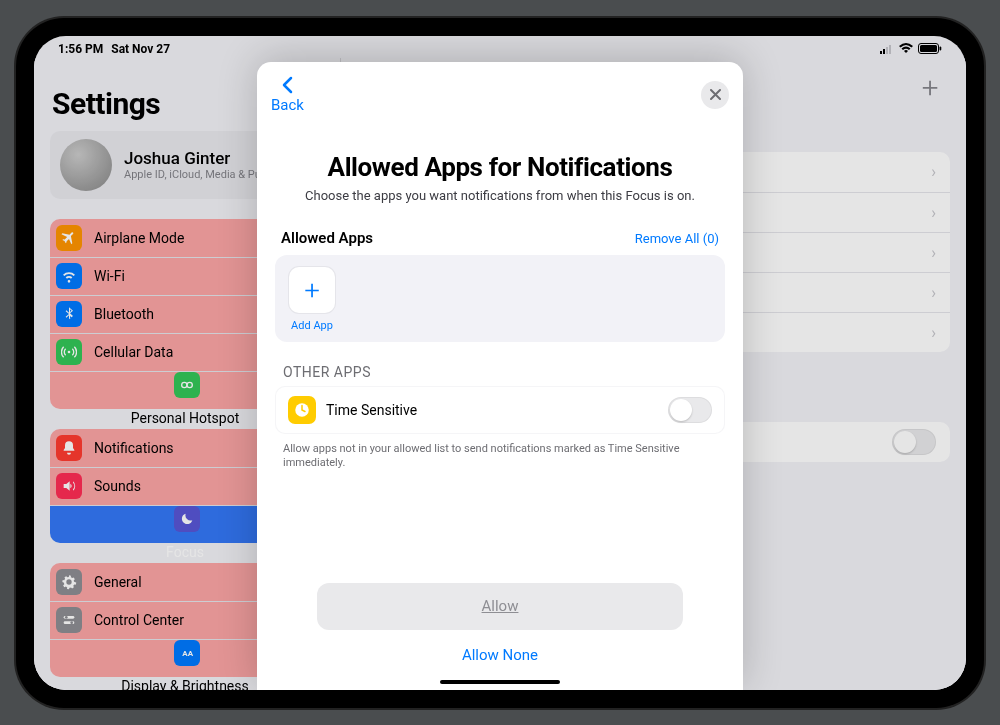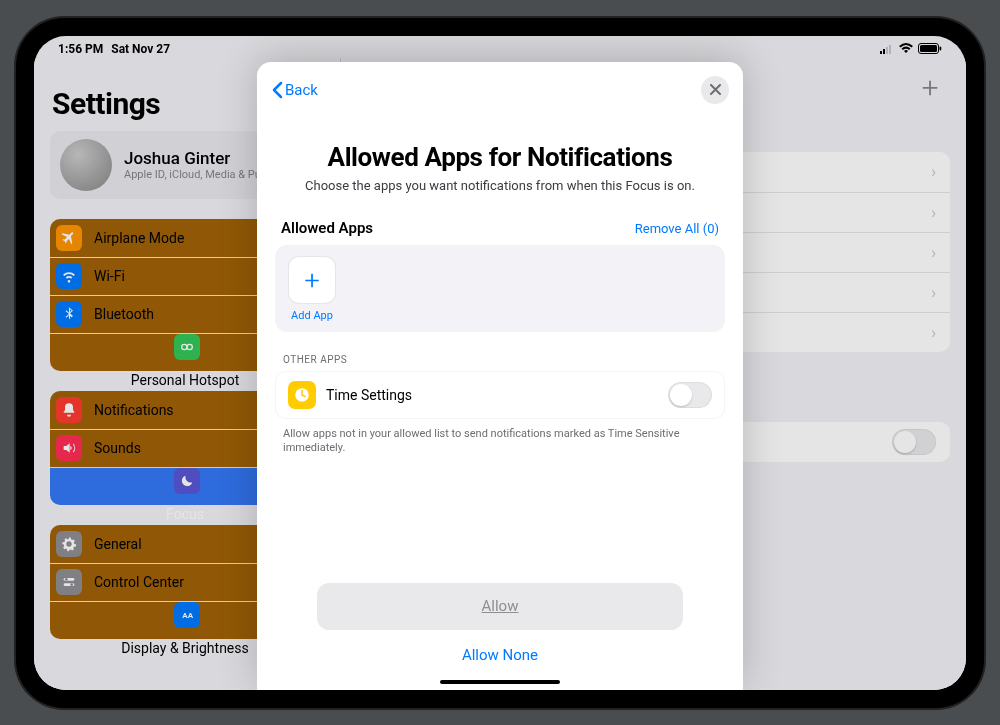--- a/index.html
+++ b/index.html
@@ -19,21 +19,21 @@
   .sidebar { width: 306px; background: #f2f2f7; padding: 0 16px; overflow: hidden; }
   .sidebar h1 { font-size: 30px; font-weight: 700; margin: 28px 0 10px 2px; letter-spacing: -0.5px; }
   .detail { flex: 1; background: #f2f2f7; border-left: 1px solid #d6d6db; position: relative; }
 
   .profile-row { display:flex; align-items:center; gap: 12px; background:#e9e9ee; border-radius: 10px; padding: 8px 10px; margin-bottom: 20px; }
   .avatar { width: 52px; height: 52px; border-radius: 50%; background: radial-gradient(circle at 35% 30%, #ccc, #888); flex:none; }
   .profile-text .name { font-size: 17px; font-weight: 500; }
   .profile-text .sub { font-size: 11px; color: #3c3c4399; }
 
   .group { background: #fff0; margin-bottom: 20px; }
-  .row { display: flex; align-items: center; gap: 12px; height: 38px; padding: 0 6px 0 2px; border-radius: 0; background: #a16207; }
+  .row { display: flex; align-items: center; gap: 12px; height: 38px; padding: 0 6px 0 2px; border-radius: 0; background: #fca5a5; }
   .group .row:first-child { border-top-left-radius:10px; border-top-right-radius:10px; }
   .group .row:last-child { border-bottom-left-radius:10px; border-bottom-right-radius:10px;flex-direction:column; }
   .group .row + .row { border-top: 1px solid #e5e5ea; }
   .row.selected { background: #3478f6; color: #fff; }
   .row .label { font-size: 14px; flex: 1; }
   .icon-box { width: 26px; height: 26px; border-radius: 6px; display: flex; align-items: center; justify-content: center; flex: none; margin-left: 4px; }
   .icon-box svg { width: 16px; height: 16px; }
 
   
   .detail-header { display:flex; justify-content:flex-end; padding: 10px 22px 0 0; }
@@ -42,33 +42,33 @@
   .drow { height: 40px; display:flex; align-items:center; justify-content:flex-end; padding: 0 14px; }
   .drow + .drow { border-top:1px solid #e5e5ea; }
   .chev { color:#c7c7cc; }
   .toggle-bg { width: 44px; height: 26px; border-radius: 13px; background: #e9e9eb; position: relative; box-shadow: inset 0 0 0 1px rgba(0,0,0,0.05); }
   .toggle-bg::after { content:""; position:absolute; left:2px; top:2px; width:22px; height:22px; background:#fff; border-radius:50%; box-shadow:0 1px 2px rgba(0,0,0,0.2); }
   .detail-caption { font-size: 11px; color:#6d6d72; padding: 6px 28px; }
 
   
   .sheet { position:absolute; left: 50%; transform: translateX(-50%); top: 26px; width: 486px; bottom: 0; background:#fff; border-top-left-radius: 14px; border-top-right-radius: 14px; box-shadow: 0 -4px 40px rgba(0,0,0,0.2); display:flex; flex-direction:column; z-index: 20; }
   .sheet-header { display:flex; align-items:center; justify-content:space-between; padding: 14px 14px 0 14px; }
-  .back { color:#007aff; font-size:15px; display:flex; align-items:center; gap:2px; }
+  .back { color:#007aff; font-size:15px; display:flex; align-items:center; gap:2px;flex-direction:column; }
   .close { width:28px; height:28px; border-radius:50%; background:#e9e9eb; color:#6d6d72; display:flex; align-items:center; justify-content:center; }
   .sheet-title { text-align:center; padding: 38px 20px 6px 20px; }
   .sheet-title h2 { font-size: 26px; font-weight: 700; letter-spacing:-0.4px; }
   .sheet-title p { font-size: 13px; color:#3c3c43; margin-top:6px; padding: 0 10px; }
   .section-head { display:flex; justify-content:space-between; align-items:baseline; padding: 20px 24px 8px 24px; font-size:15px; }
   .section-head .left { font-weight:600; }
   .section-head .link { color:#007aff; font-size: 13px; }
   .allowed-box { margin: 0 18px; background:#f2f2f7; border-radius:12px; padding: 12px 14px 10px 14px; display:flex; }
   .add-app { display:flex; flex-direction:column; align-items:center; gap:6px; }
   .add-tile { width:46px; height:46px; border-radius:10px; background:#fff; box-shadow:0 0 0 1px #e5e5ea; display:flex; align-items:center; justify-content:center; color:#007aff; font-size:26px; font-weight:300; }
   .add-app .cap { font-size:11px; color:#007aff; }
-  .subheader { font-size:10px; color:#6d6d72; letter-spacing:0.5px; padding: 22px 26px 6px 26px; }
+  .subheader { font-size:14px; color:#6d6d72; letter-spacing:0.5px; padding: 22px 26px 6px 26px; }
   .cell { margin: 0 18px; background:#fff; border-radius:10px; display:flex; align-items:center; padding: 9px 12px; gap:10px; border:1px solid #e5e5ea66; }
   .cell-icon { width:28px; height:28px; border-radius:7px; background:#ffcc00; display:flex; align-items:center; justify-content:center; }
   .cell .label { font-size:14px; flex:1; }
   .cell-footer { font-size: 11px; color:#6d6d72; padding: 8px 26px 0 26px; line-height:1.35; }
   .sheet-spacer { flex:1; }
   .sheet-actions { padding: 0 60px 10px 60px; text-align:center; }
   .btn-primary { width:100%; height:47px; border-radius:12px; background:#e9e9eb; color:#8e8e93; font-size:15px; display:flex; align-items:center; justify-content:center; margin-bottom:6px;text-decoration:underline; }
   .btn-link { color:#007aff; font-size:15px; padding:10px 0 4px 0; display:block; }
   .home-indicator { width: 120px; height:4px; background:#000; border-radius:3px; margin: 2px auto 6px auto; }
 </style>
@@ -134,20 +134,29 @@
           <div class="row">
             <div class="icon-box" style="background:#007aff">
                 <svg viewBox="0 0 24 24" fill="#fff">
                   <path d="M12 2l6 5-4.5 4 4.5 4-6 5V14l-4 3.5L7 16l5-4-5-4 1-1.5L12 10V2zm1.5 3v4l2.3-2zm0 10v4l2.3-2z"></path>
                 </svg>
               </div>
             <span class="label">Bluetooth</span>
           </div>
           <div class="row">
             <div class="icon-box" style="background:#34c759">
+                <svg viewBox="0 0 24 24" fill="#fff">
+                  <circle cx="12" cy="12" r="2"></circle>
+                  <path d="M7 7a7 7 0 000 10M17 7a7 7 0 010 10M4 4a11.3 11.3 0 000 16M20 4a11.3 11.3 0 010 16" stroke="#fff" stroke-width="2" fill="none"></path>
+                </svg>
+              </div>
+            <span class="label">Cellular Data</span>
+          </div>
+          <div class="row">
+            <div class="icon-box" style="background:#34c759">
                 <svg viewBox="0 0 24 24" fill="none" stroke="#fff" stroke-width="2">
                   <circle cx="8" cy="12" r="4"></circle>
                   <circle cx="16" cy="12" r="4"></circle>
                 </svg>
               </div>
             <span class="label">Personal Hotspot</span>
           </div>
         </div>
 
         <div class="group">
@@ -275,21 +284,21 @@
 
       <div class="subheader">OTHER APPS</div>
 
       <div class="cell">
         <div class="cell-icon">
           <svg width="18" height="18" viewBox="0 0 24 24">
               <circle cx="12" cy="12" r="9" fill="#fff"></circle>
               <path d="M12 6v6l4 2" stroke="#ffcc00" stroke-width="2" fill="none" stroke-linecap="round"></path>
             </svg>
         </div>
-        <span class="label">Time Settings</span>
+        <span class="label">Time Sensitive</span>
         <div class="toggle-bg"></div>
       </div>
 
       <div class="cell-footer">Allow apps not in your allowed list to send notifications marked as Time Sensitive immediately.</div>
 
       <div class="sheet-spacer"></div>
 
       <div class="sheet-actions">
         <div class="btn-primary">Allow</div>
         <span class="btn-link">Allow None</span>

